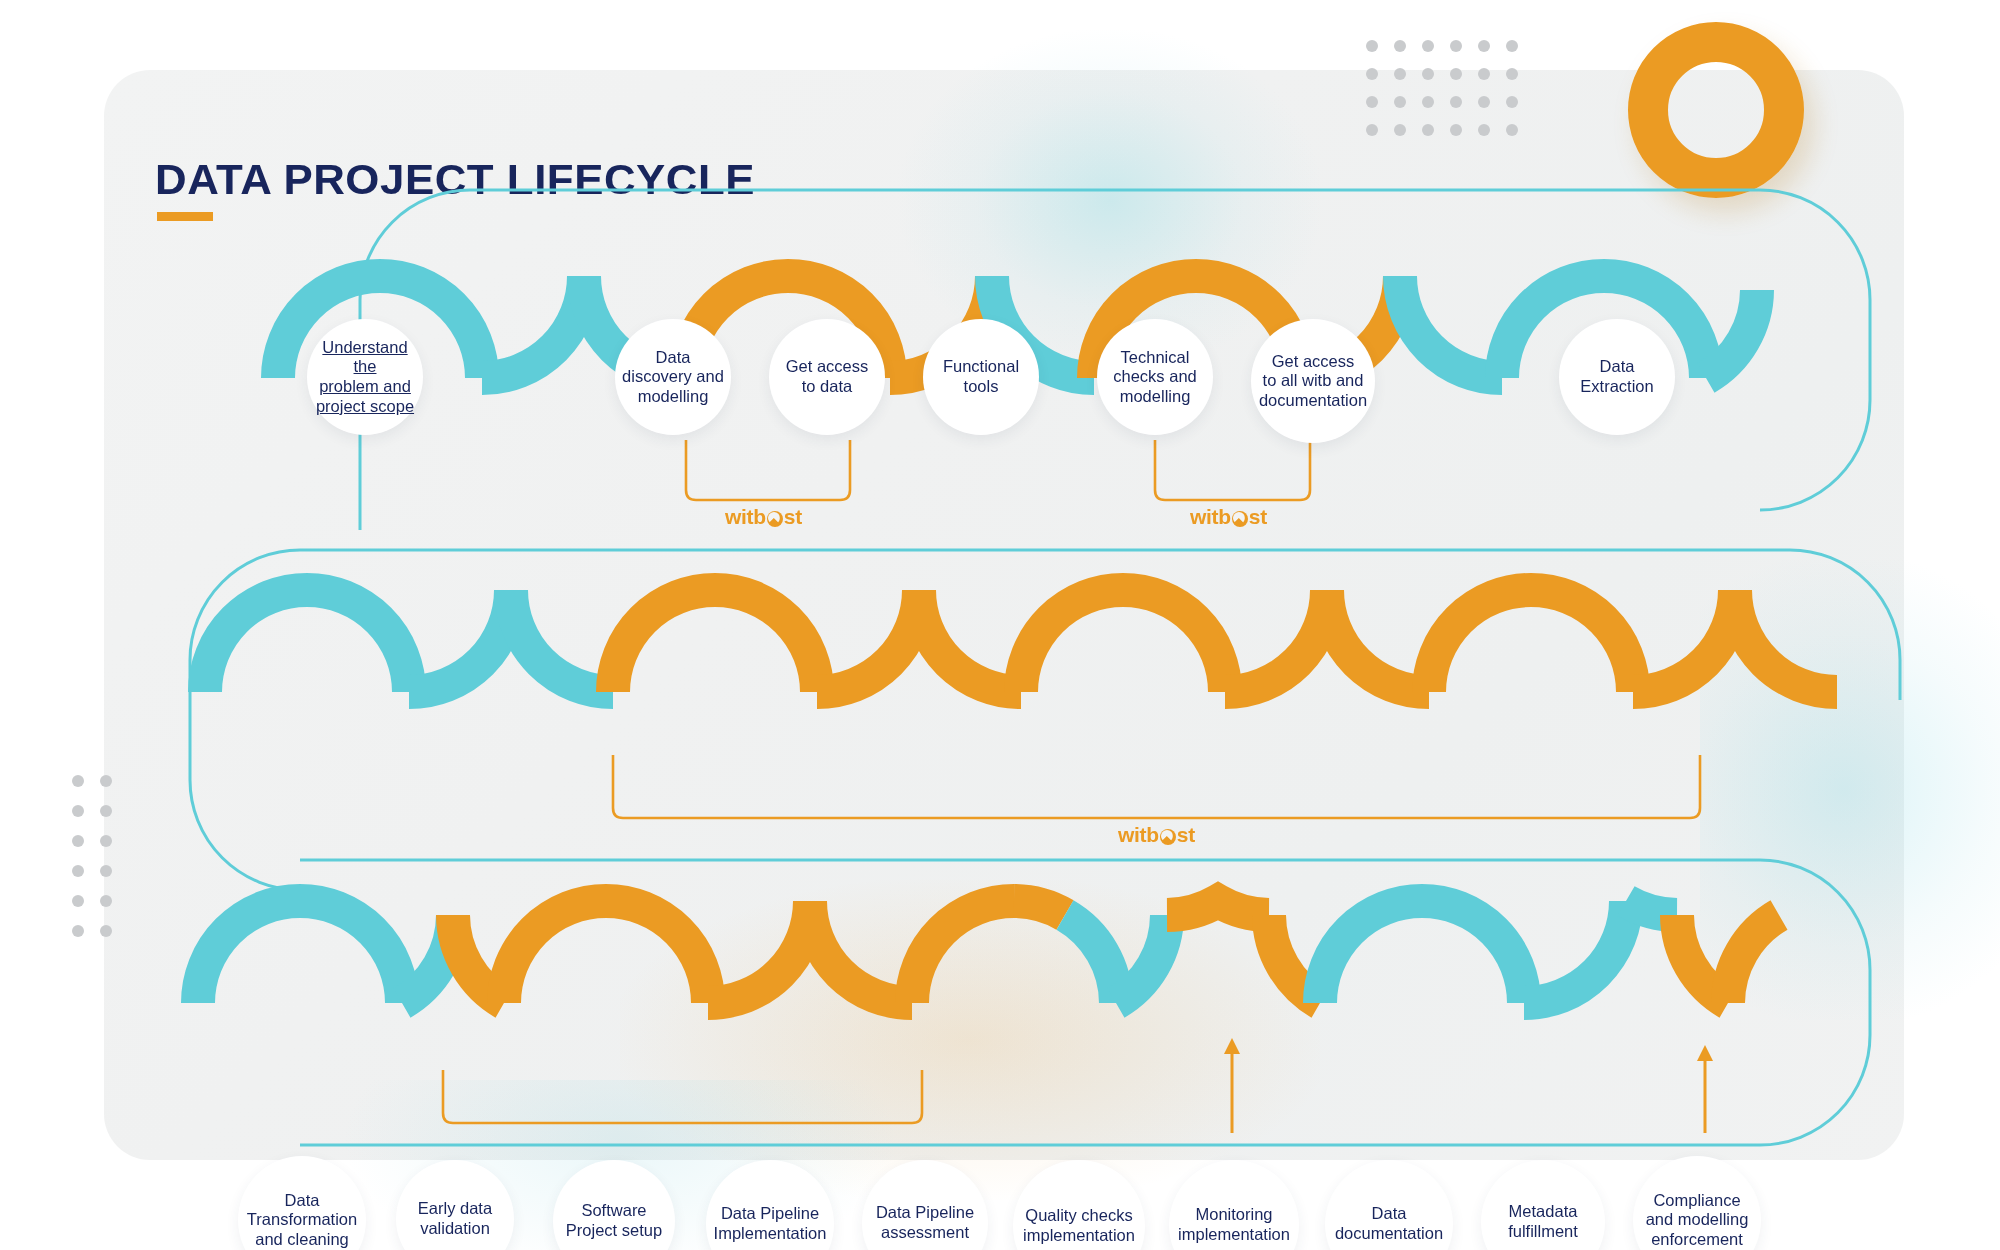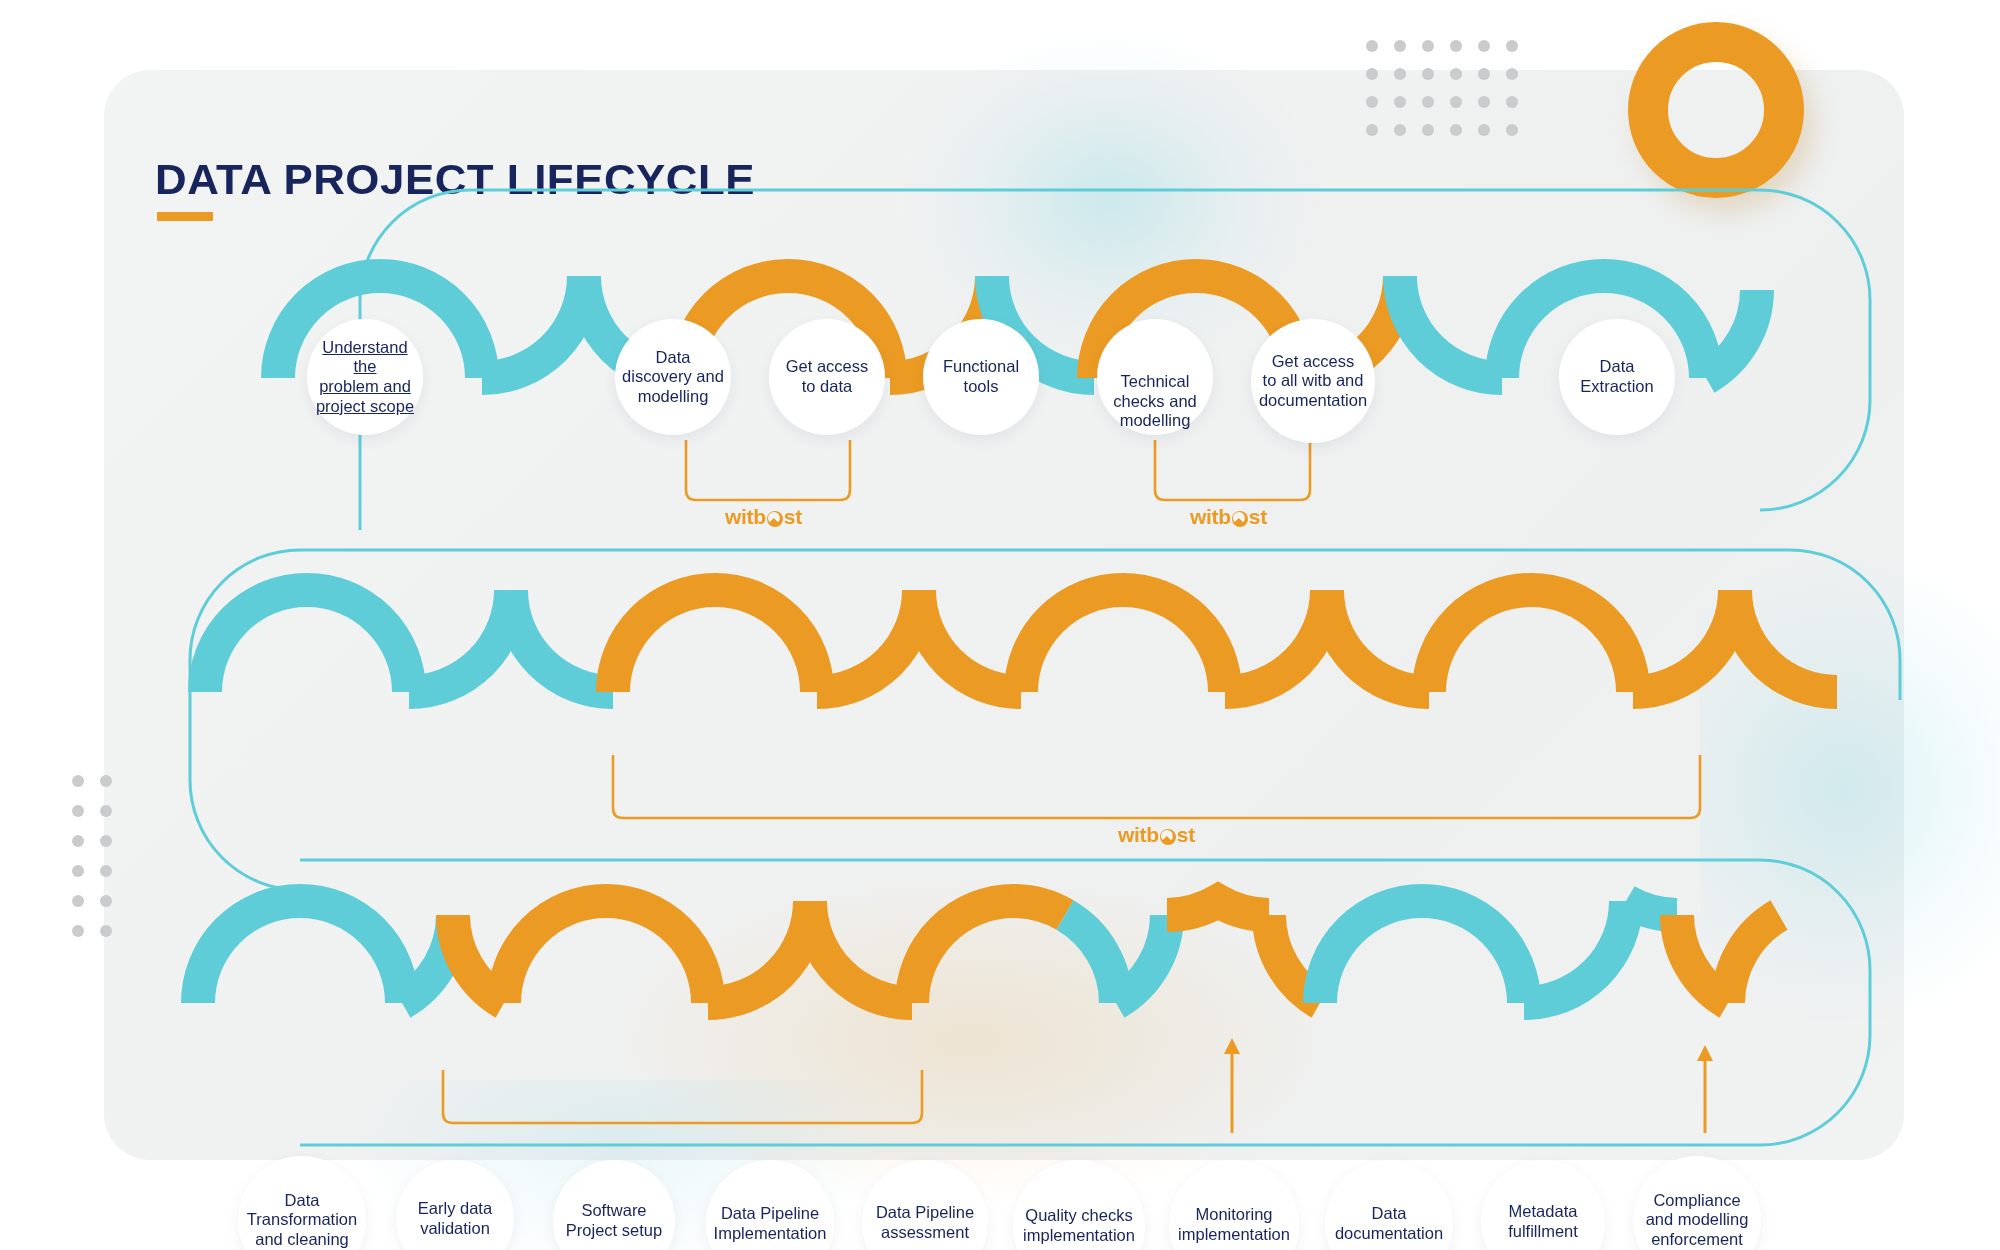--- a/index.html
+++ b/index.html
@@ -208,21 +208,21 @@
           <span>Get access</span>
           <span>to data</span>
         </span>
     </div>
     <div class="node" style="left:923px;top:319px;width:116px;height:116px;">
       <span>
           <span>Functional</span>
           <span>tools</span>
         </span>
     </div>
-    <div class="node" style="left:1097px;top:319px;width:116px;height:116px;align-items:flex-end;">
+    <div class="node" style="left:1097px;top:319px;width:116px;height:116px;">
       <span>
           <span>Technical</span>
           <span>checks and</span>
           <span>modelling</span>
         </span>
     </div>
     <div class="node" style="left:1251px;top:319px;width:124px;height:124px;">
       <span>
           <span>Get access</span>
           <span>to all witb and</span>

